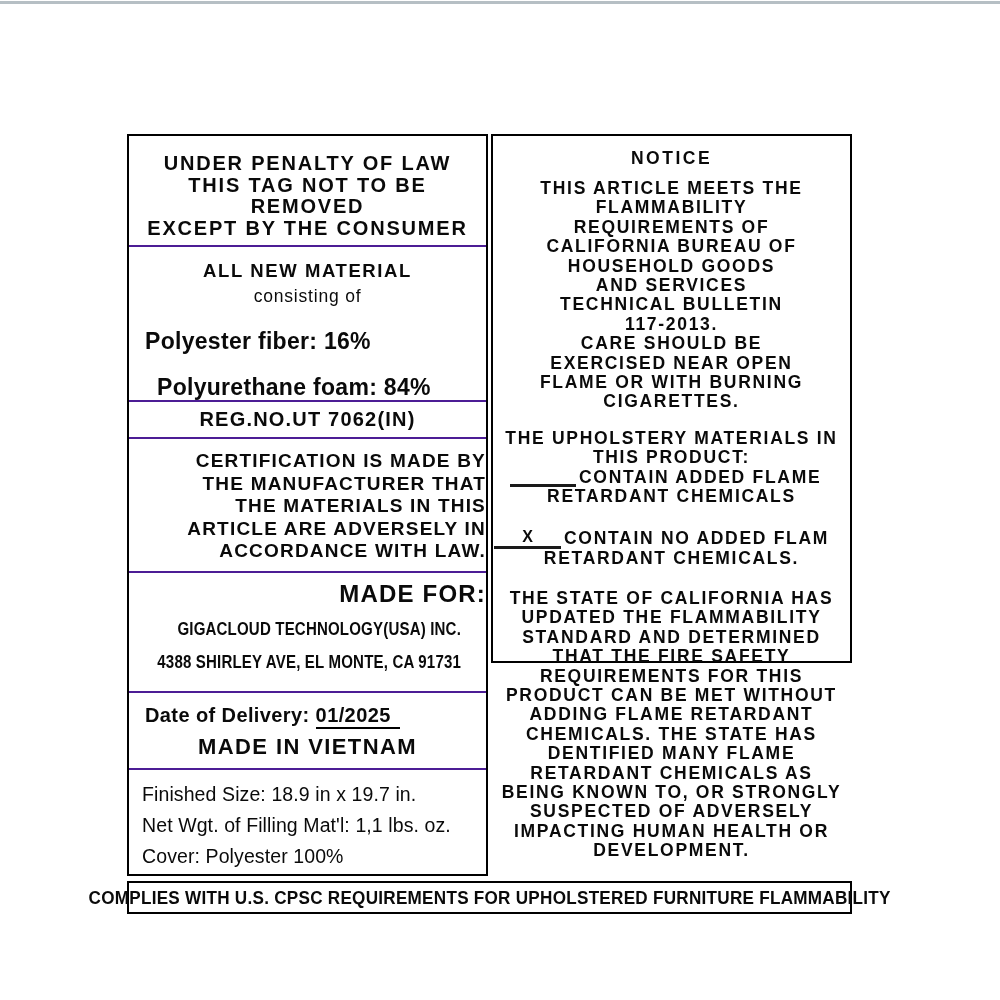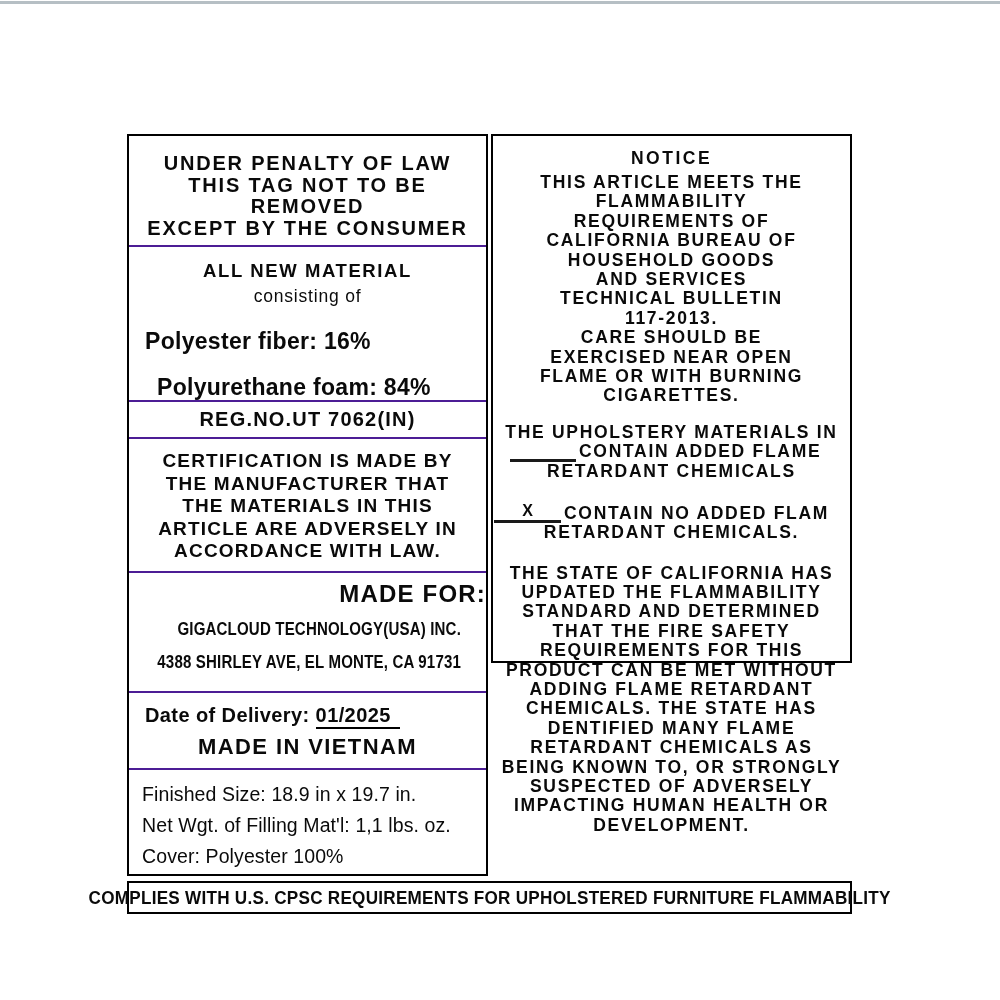--- a/index.html
+++ b/index.html
@@ -20,37 +20,37 @@
 
   
   .s1{height:111px;padding-top:17px;text-align:center;font-weight:bold;font-size:20px;line-height:21.5px;letter-spacing:1.8px;}
   .s2{height:155px;}
   .s2 .t1{margin-top:13px;text-align:center;font-weight:bold;font-size:18.5px;letter-spacing:1.6px;}
   .s2 .t2{margin-top:4px;text-align:center;font-weight:normal;font-size:17.5px;letter-spacing:0.8px;}
   .s2 .item{padding-left:28px;font-weight:bold;font-size:23px;letter-spacing:0.3px;}
   .s2 .item.i0{margin-top:21px;padding-left:16px;}
   .s2 .item.i1{margin-top:19px;}
   .s3{height:37px;padding-top:6px;text-align:center;font-weight:bold;font-size:20px;letter-spacing:1.2px;}
-  .s4{height:134px;padding-top:11px;text-align:center;font-weight:bold;font-size:19px;line-height:22.6px;letter-spacing:1.2px;}
+  .s4{height:134px;padding-top:11px;text-align:right;font-weight:bold;font-size:19px;line-height:22.6px;letter-spacing:1.2px;}
   .s5{height:120px;text-align:right;}
   .s5 .t1{margin-top:7px;font-weight:bold;font-size:24px;letter-spacing:1.2px;}
   .s5 .cond{font-weight:bold;font-size:17.5px;letter-spacing:0.2px;transform:scaleX(0.86);transform-origin:50% 50%;white-space:nowrap;}
   .s5 .c1{margin-top:11px;}
   .s5 .c2{margin-top:12px;}
   .s6{height:77px;}
   .s6 .row{padding:11px 0 0 16px;font-weight:bold;font-size:20px;letter-spacing:0.4px;}
   .s6 .date{border-bottom:2px solid #000;padding-right:9px;padding-bottom:1px;}
   .s6 .origin{margin-top:7px;text-align:center;font-weight:bold;font-size:22px;letter-spacing:1.4px;}
   .s7{padding:9px 0 0 13px;font-size:19.5px;line-height:31px;letter-spacing:0.1px;}
 
   
   #right-panel .inner{padding-top:12px;}
   .notice-title{text-align:center;font-weight:bold;font-size:17.5px;letter-spacing:2.5px;}
   .rline{font-weight:bold;font-size:17.5px;line-height:19.4px;letter-spacing:1.7px;text-align:center;}
-  .notice-body{margin-top:4px;}
+  .notice-body{margin-top:10px;}
   .uph{margin-top:17px;}
   .opt-row{display:flex;align-items:flex-end;margin-top:0;}
   .opt-row .txt{font-weight:bold;font-size:17.5px;line-height:19.4px;letter-spacing:1.7px;}
   .opt-row.added{padding-left:17px;}
   .blank-line{width:66px;height:16px;border-bottom:3px solid #1a1a1a;margin-right:3px;}
   .opt-row.none{padding-left:1px;margin-top:20px;}
   .x-line{width:67px;height:19px;border-bottom:3px solid #1a1a1a;text-align:center;font-weight:bold;font-size:16px;letter-spacing:0;line-height:19px;margin-right:3px;}
   .state{margin-top:21px;}
 
   #footer-strip .txt{font-weight:bold;font-size:19px;letter-spacing:0.3px;white-space:nowrap;transform:scaleX(0.9);transform-origin:50% 50%;}
@@ -128,20 +128,21 @@
         <span class="ln">TECHNICAL BULLETIN</span>
         <span class="ln">117-2013.</span>
         <span class="ln">CARE SHOULD BE</span>
         <span class="ln">EXERCISED NEAR OPEN</span>
         <span class="ln">FLAME OR WITH BURNING</span>
         <span class="ln">CIGARETTES.</span>
       </div>
 
     <div class="uph rline">
         <span class="ln">THE UPHOLSTERY MATERIALS IN</span>
+        <span class="ln">THIS PRODUCT:</span>
       </div>
 
     <div class="opt-row added">
       <span class="blank-line"></span>
       <span class="txt">CONTAIN ADDED FLAME</span>
     </div>
     <div class="rline">RETARDANT CHEMICALS</div>
 
     <div class="opt-row none">
       <span class="x-line">X</span>

